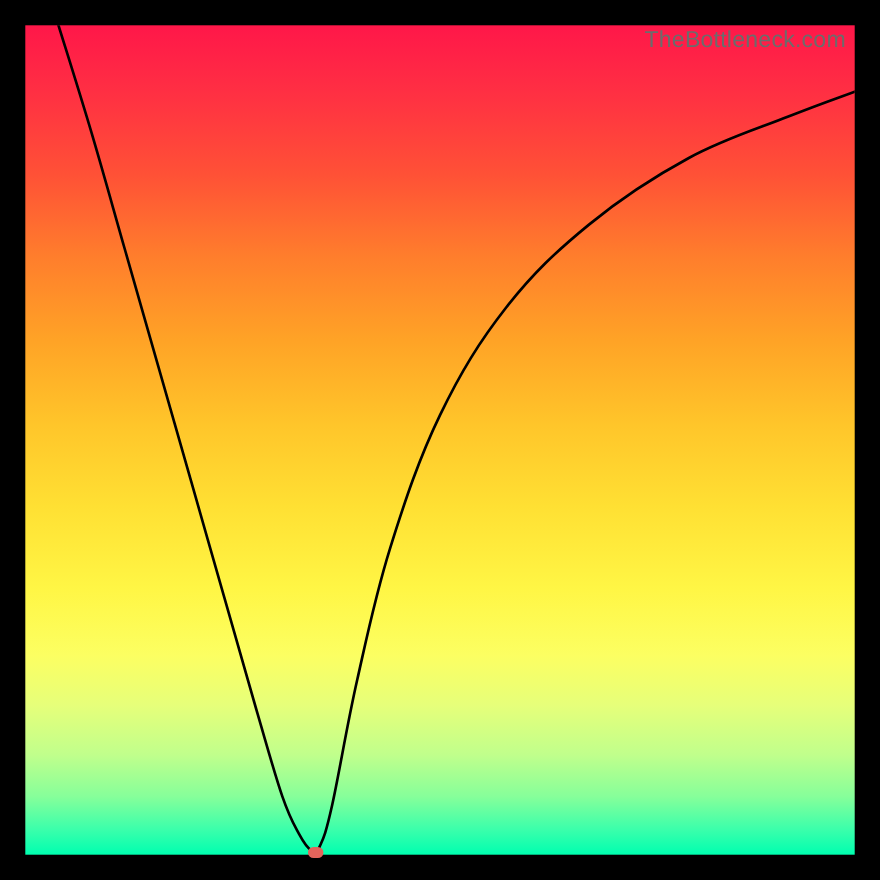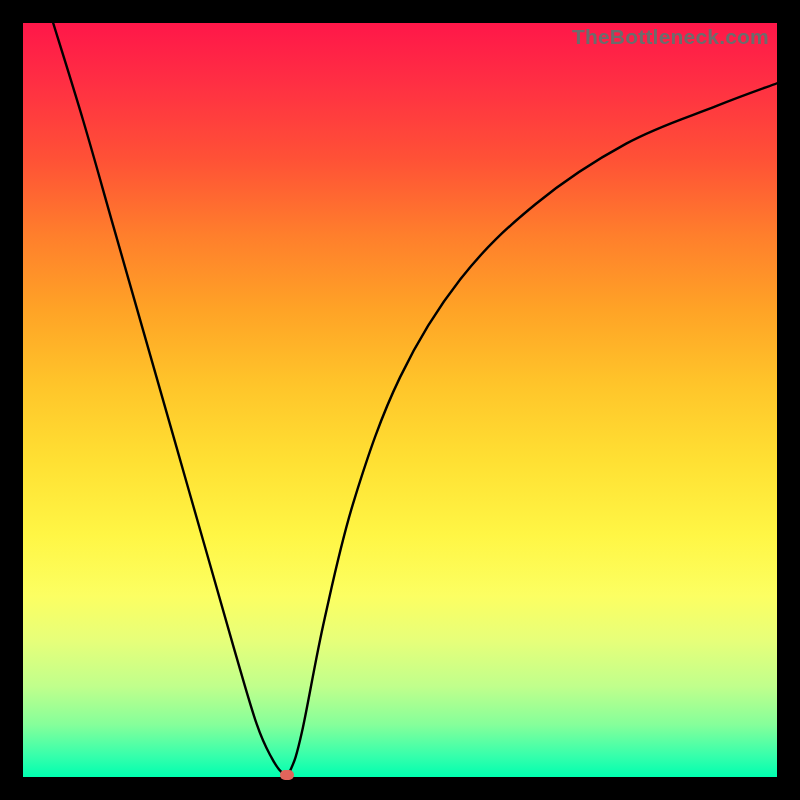--- a/index.html
+++ b/index.html
@@ -33,21 +33,21 @@
       #3affab 97%,
       #00ffb0 100%
     );
   }
   .watermark {
     position: absolute;
     top: 2px;
     right: 8px;
     color: #6c6c6c;
     font-size: 21px;
-    font-weight: 700;
+    font-weight: 400;
     letter-spacing: 0.2px;
   }
   svg.curve {
     position: absolute;
     left: 0;
     top: 0;
     width: 754px;
     height: 754px;
   }
   .marker {

